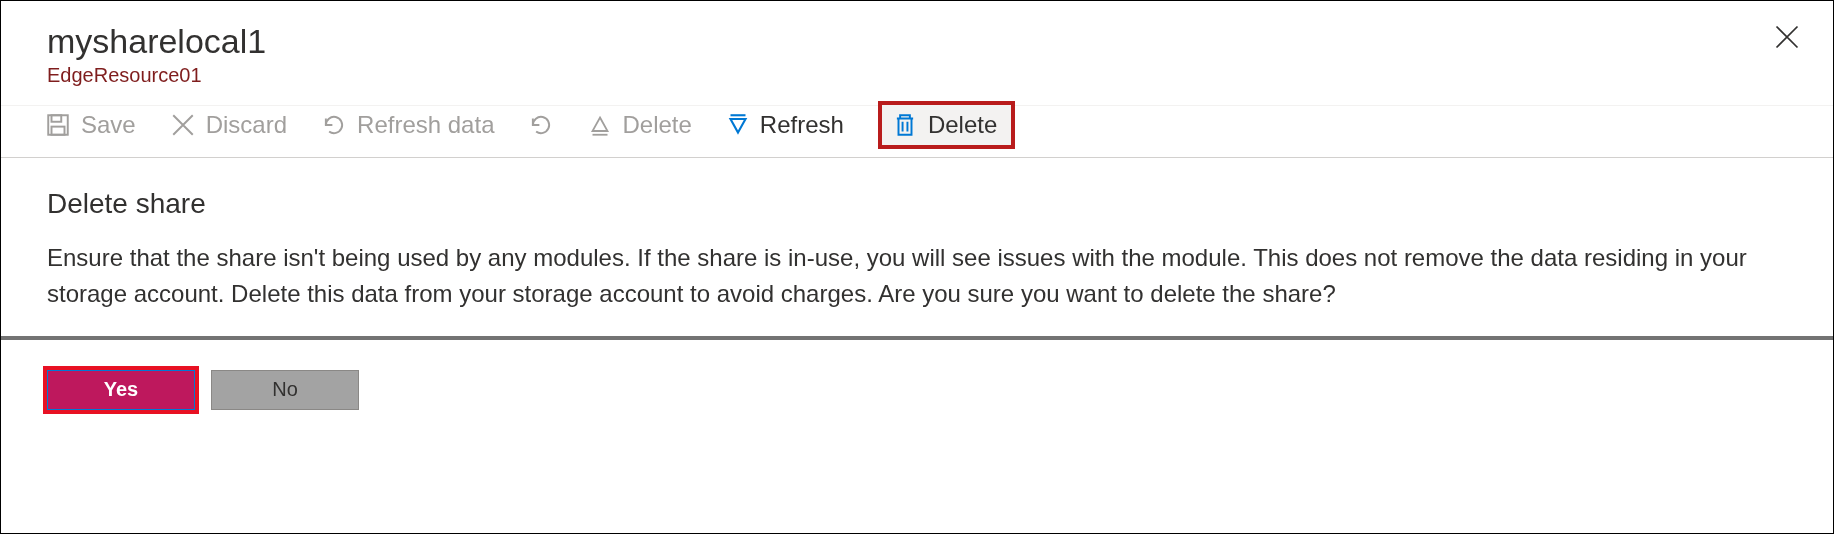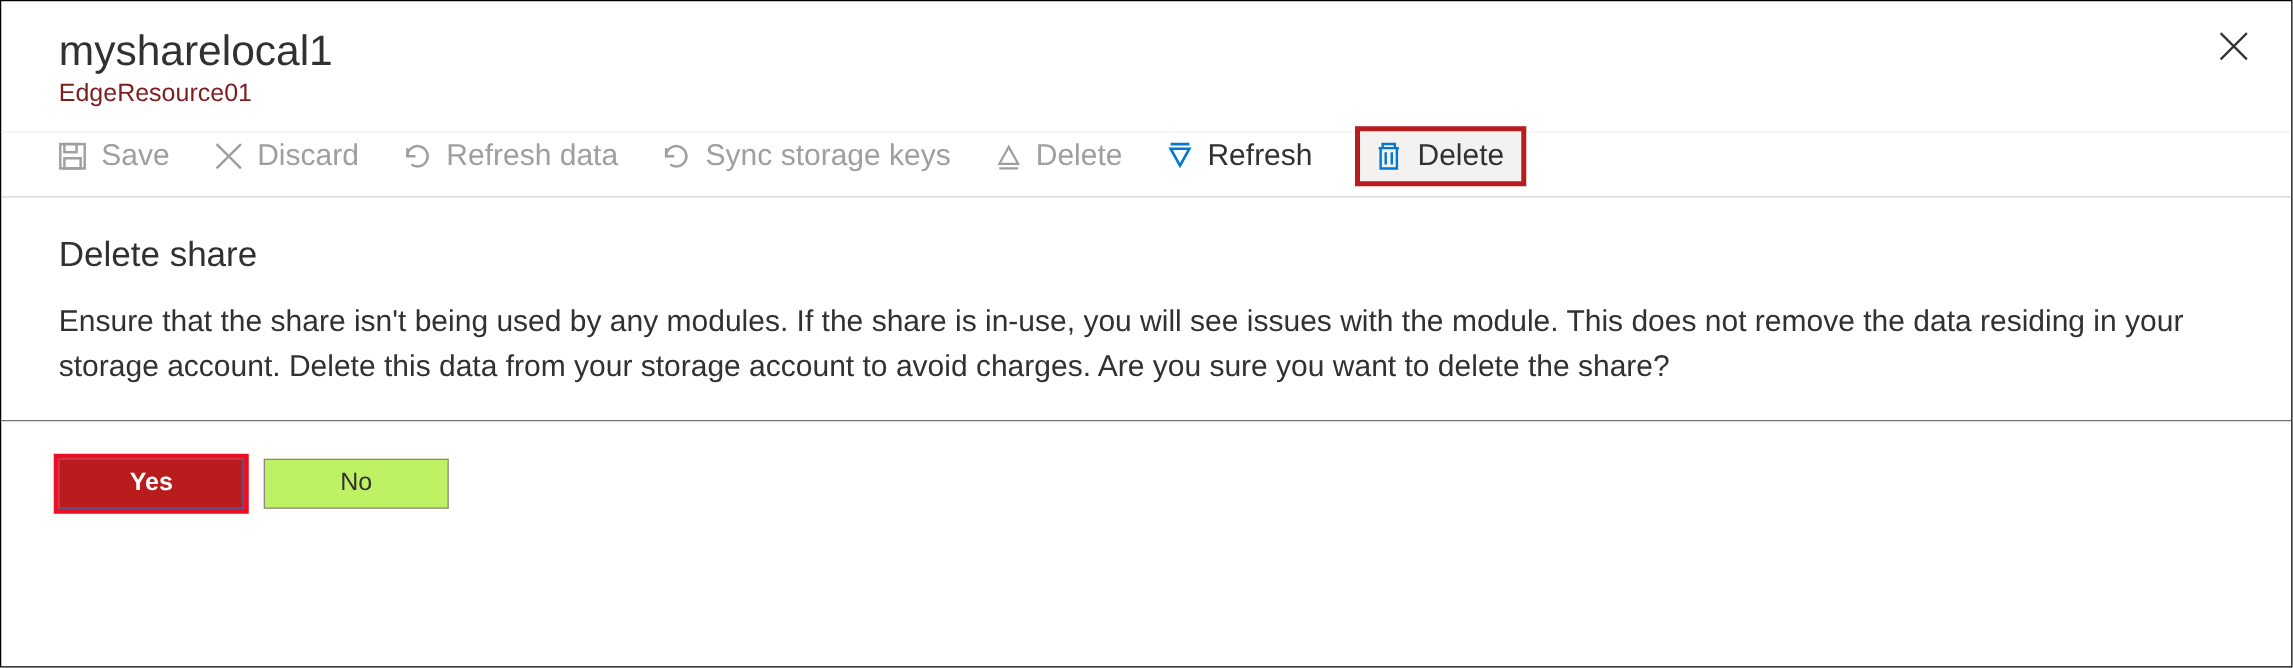--- a/index.html
+++ b/index.html
@@ -64,21 +64,21 @@
       background: #f3f2f1;
       margin: -6px 0;
     }
     .tb-item .icon-svg {
       display: inline-flex;
       align-items: center;
       justify-content: center;
     }
     .content {
       padding: 30px 46px 24px 46px;
-      border-bottom: 1px solid #737373;
+      border-bottom: 4px solid #737373;
     }
     .dialog-title {
       font-size: 28px;
       font-weight: 400;
       color: #323130;
       margin-bottom: 20px;
     }
     .dialog-msg {
       font-size: 24px;
       color: #323130;
@@ -93,25 +93,25 @@
     }
     .btn {
       min-width: 148px;
       height: 40px;
       font-size: 20px;
       display: inline-flex;
       align-items: center;
       justify-content: center;
       cursor: pointer;
       border: 1px solid #8a8886;
-      background: #bef264;
+      background: #a3a3a3;
       color: #323130;
     }
     .btn.primary {
-      background: #b91c1c;
+      background: #be185d;
       border-color: #0078d4;
       color: #ffffff;
       font-weight: 600;
     }
     .btn.highlighted {
       outline: 4px solid #e81123;
       outline-offset: 0;
     }
   </style>
 </head>
@@ -157,21 +157,20 @@
     </span>
     <span>Refresh data</span>
   </div>
   <div class="tb-item disabled">
     <span class="icon-svg">
       <svg width="26" height="26" viewBox="0 0 16 16" fill="none" stroke="#a19f9d" stroke-width="1.2">
           <path d="M3 8 A5 5 0 1 1 5 12"></path>
           <path d="M3 4 L3 8 L7 8"></path>
         </svg>
     </span>
-    <span>Sync storage keys</span>
   </div>
   <div class="tb-item disabled">
     <span class="icon-svg">
       <svg width="24" height="24" viewBox="0 0 16 16" fill="none" stroke="#a19f9d" stroke-width="1.2">
           <path d="M8 3 L13 12 L3 12 Z"></path>
           <line x1="3" y1="14.5" x2="13" y2="14.5"></line>
         </svg>
     </span>
     <span>Delete</span>
   </div>

